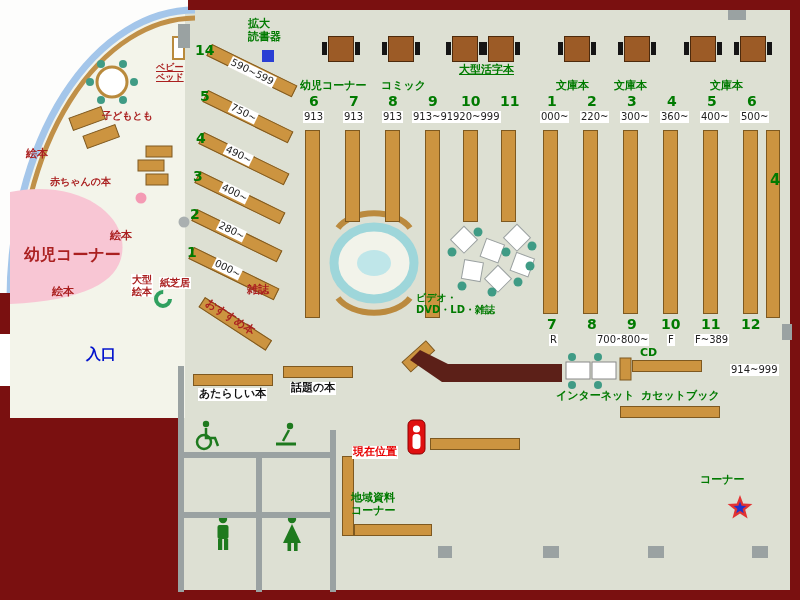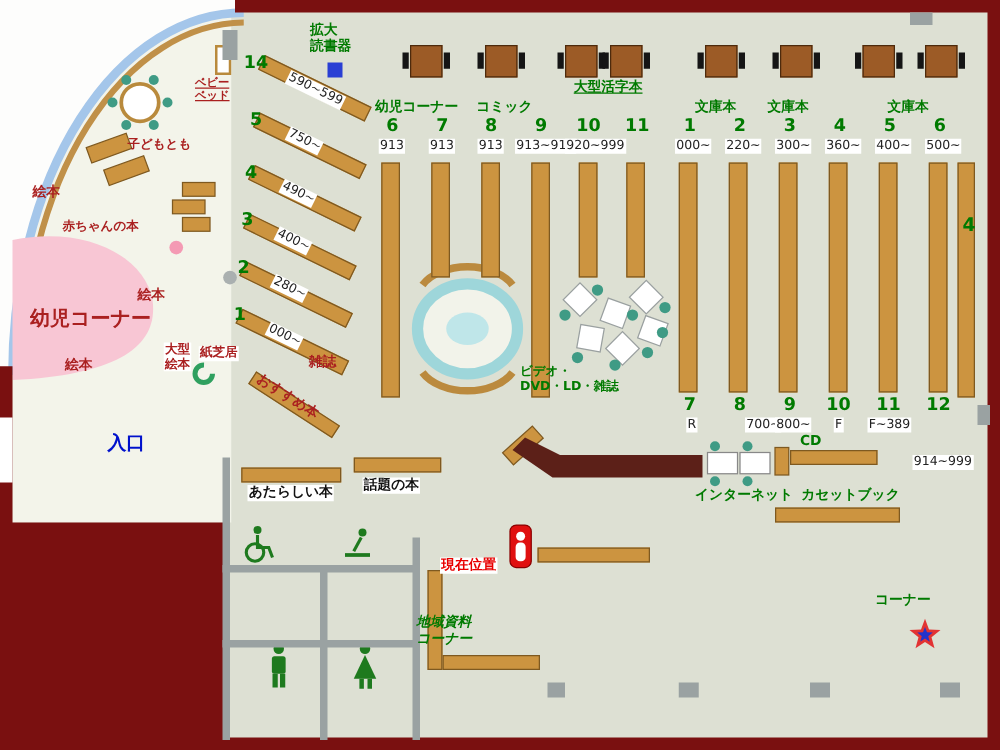--- a/index.html
+++ b/index.html
@@ -229,21 +229,21 @@
     <div class="lbl g" style="left: 381px; top: 80px;">コミック</div>
     <div class="lbl g" style="left: 459px; top: 64px; text-decoration: underline;">大型活字本</div>
     <div class="lbl g" style="left: 556px; top: 80px;">文庫本</div>
     <div class="lbl g" style="left: 614px; top: 80px;">文庫本</div>
     <div class="lbl g" style="left: 710px; top: 80px;">文庫本</div>
     <div class="lbl g" style="left: 416px; top: 292px; font-size: 10px;">ビデオ・
 DVD・LD・雑誌</div>
     <div class="lbl g" style="left: 640px; top: 347px;">CD</div>
     <div class="lbl g" style="left: 556px; top: 390px;">インターネット</div>
     <div class="lbl g" style="left: 641px; top: 390px;">カセットブック</div>
-    <div class="lbl g" style="left: 333px; top: 492px; font-style: italic;">地域資料
+    <div class="lbl g" style="left: 351px; top: 492px;">地域資料
 コーナー</div>
     <div class="lbl g" style="left: 700px; top: 474px;">コーナー</div>
     <div class="lbl n" style="left: 309px; top: 93px;">6</div>
     <div class="lbl n" style="left: 349px; top: 93px;">7</div>
     <div class="lbl n" style="left: 388px; top: 93px;">8</div>
     <div class="lbl n" style="left: 428px; top: 93px;">9</div>
     <div class="lbl n" style="left: 461px; top: 93px;">10</div>
     <div class="lbl n" style="left: 500px; top: 93px;">11</div>
     <div class="lbl n" style="left: 547px; top: 93px;">1</div>
     <div class="lbl n" style="left: 587px; top: 93px;">2</div>

